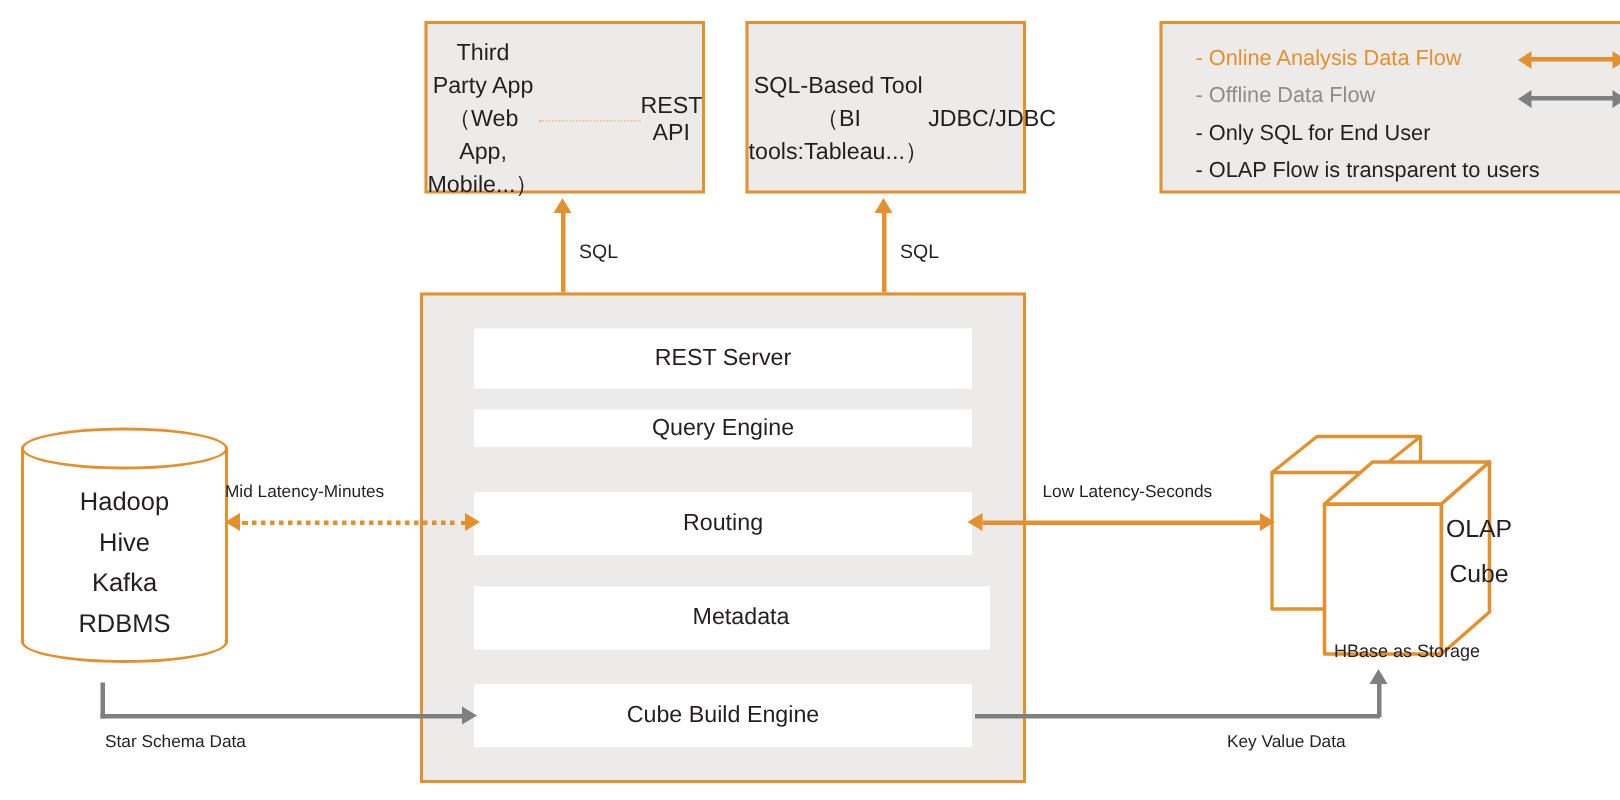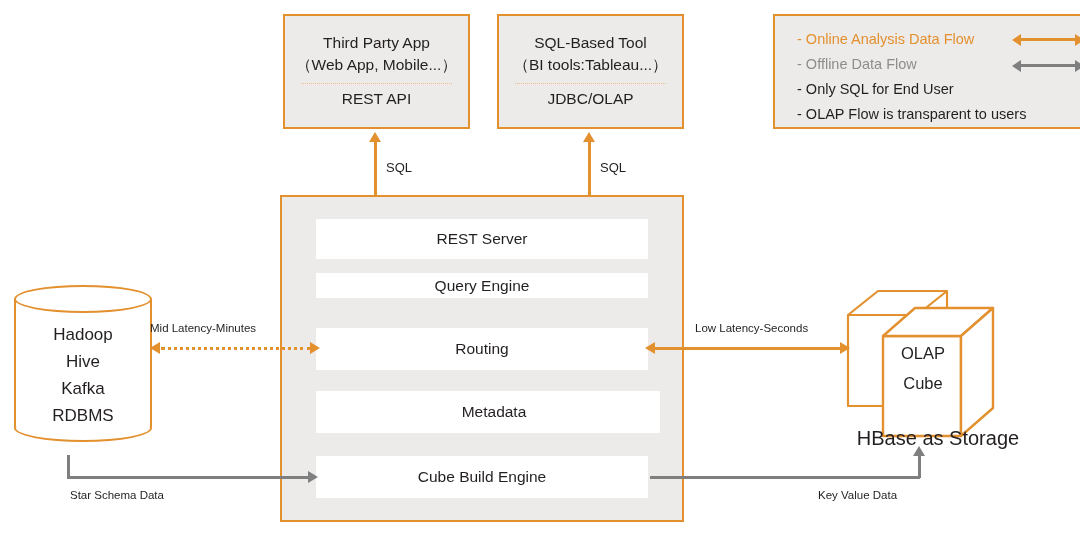--- a/index.html
+++ b/index.html
@@ -15,21 +15,21 @@
   
   .obox{
     position:absolute;
     border:2px solid #E3902F;
     background:#EDEBEA;
     box-sizing:border-box;
   }
 
   
   .client-box{
-    display:flex;flex-direction:column;
+    display:flex;flex-direction:row;
     align-items:center;justify-content:flex-start;
     padding-top:16px;
   }
   .client-title{
     font-size:15.5px;line-height:22px;text-align:center;color:#231f20;
   }
   .client-divider{
     width:82%;height:0;margin:7px 0 6px 0;
     border-top:1.5px dotted #EBBE8C;
   }
@@ -96,26 +96,26 @@
   }
   #cylinder .labels{
     position:absolute;left:0;top:36px;width:100%;
     text-align:center;font-size:17px;line-height:27px;color:#231f20;
   }
 
   
   #cubes{position:absolute;left:845px;top:288px;width:150px;height:155px;}
   #cubes svg{display:block;}
   #cube-text{
-    position:absolute;left:868px;top:338px;width:110px;
+    position:absolute;left:931px;top:338px;width:110px;
     text-align:center;font-size:16.5px;line-height:30px;color:#231f20;
   }
   #hbase-label{
     position:absolute;left:838px;top:427px;width:200px;
-    text-align:center;font-size:20px;color:#231f20;
+    text-align:center;font-size:12px;color:#231f20;
   }
 
   
   .vline{position:absolute;background:#E3902F;width:2.5px;}
   .hline{position:absolute;height:2.5px;}
   .hline.o{background:#E3902F;}
   .hline.g{background:#7f7f7f;height:2.5px;}
   .vline.g{background:#7f7f7f;width:2.5px;}
 
   .ah{position:absolute;width:0;height:0;}
@@ -151,21 +151,21 @@
     <div class="client-divider"></div>
     <div class="client-api">REST API</div>
   </div>
 
   <div class="obox client-box" style="left:497px;top:14px;width:187px;height:115px;">
     <div class="client-title">
       <div>SQL-Based Tool</div>
       <div>（BI tools:Tableau...）</div>
     </div>
     <div class="client-divider"></div>
-    <div class="client-api">JDBC/OLAP</div>
+    <div class="client-api">JDBC/JDBC</div>
   </div>
 
   <div class="obox" id="legend" style="left:731px;top:14px;width:335px;height:115px;">
     <div class="legend-row orange">
       <span>- Online Analysis Data Flow</span>
       <span class="leg-arrow o">
         <span class="hl"></span>
           <span class="bar"></span>
           <span class="hr"></span>
       </span>

